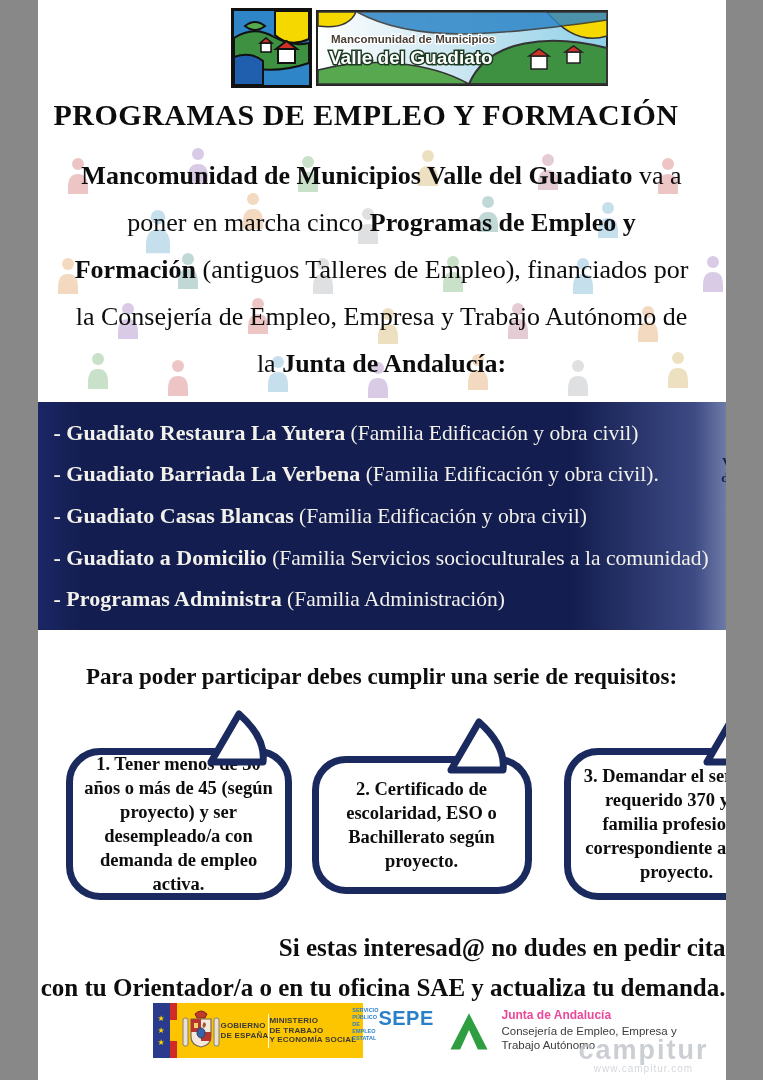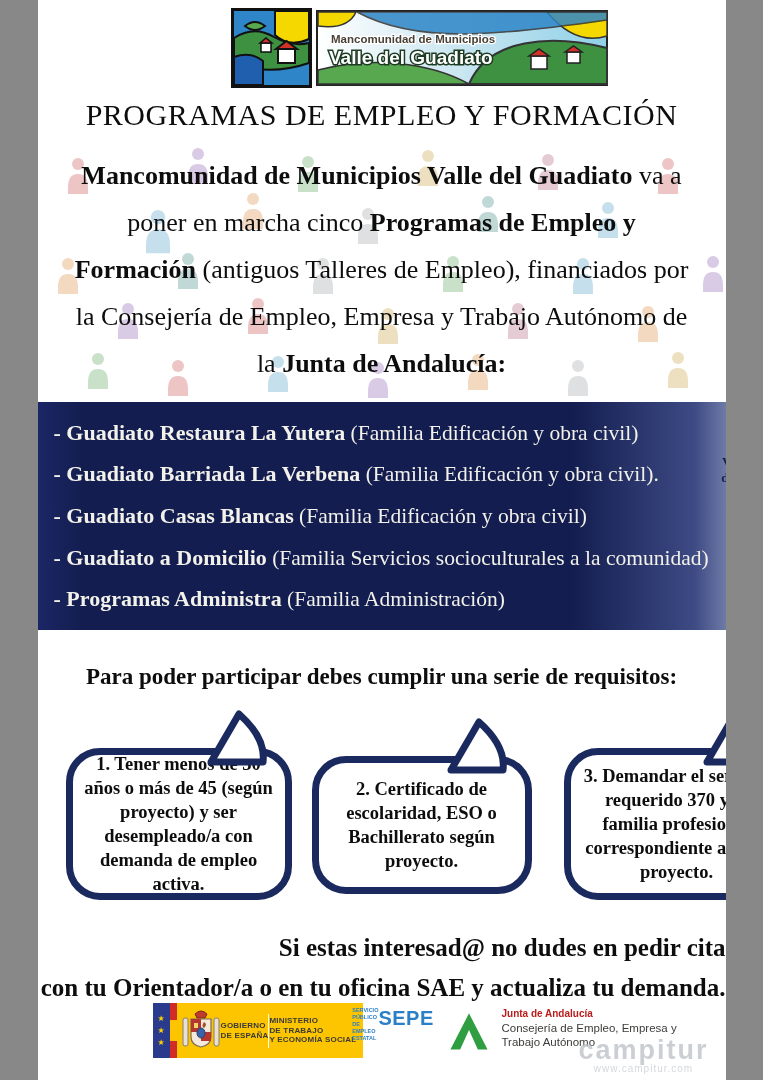--- a/index.html
+++ b/index.html
@@ -9,22 +9,22 @@
     background:#ffffff; overflow:hidden;
     font-family:"Liberation Serif", serif; color:#0d0d0d;
   }
 
   
   .logo-wrap { position:absolute; left:193px; top:8px; width:377px; height:80px; }
   .logo-wrap svg { display:block; }
 
   
   .main-title {
-    position:absolute; top:98px; left:0; width:100%;
-    text-align:center; font-size:30px; font-weight:normal; letter-spacing:.5px;
+    position:absolute; top:98px; left:16px; width:100%;
+    font-size:30px; font-weight:bold; letter-spacing:.5px;
   }
 
   
   .crowd { position:absolute; top:138px; left:0; width:763px; height:262px; opacity:.32; pointer-events:none; }
 
   
   .intro {
     position:absolute; top:152px; left:35px; right:35px;
     text-align:center; font-size:26px; line-height:47px;
   }
@@ -79,21 +79,21 @@
   .flag-col .r { flex:1; background:#d02b27; } .flag-col .y { flex:1.2; background:#ffc400; }
   .yellow-field { flex:1; background:#fdc500; display:flex; align-items:center; padding:0 4px; }
   .gov-text { font-size:8px; font-weight:bold; color:#3a3a36; line-height:1.2; white-space:pre-line; letter-spacing:.2px; }
   .gov-divider { width:1px; height:34px; background:#fff; }
   .sepe-box { width:60px; background:#fff; padding:4px 4px 2px 5px; display:flex; flex-direction:row; justify-content:center; }
   .sepe-small { font-size:5.5px; font-weight:bold; color:#2a7fc9; line-height:1.25; white-space:pre-line; }
   .sepe-line { height:1px; background:#2a7fc9; margin:2px 0 1px 0; }
   .sepe-big { font-size:20px; font-weight:bold; color:#2a7fc9; letter-spacing:.5px; }
 
   .junta-logo { position:absolute; left:408px; top:1008px; display:flex; gap:10px; align-items:flex-start; }
-  .junta-text .name { font-size:10px; font-weight:bold; color:#b91c1c; margin-bottom:2px; }
+  .junta-text .name { font-size:12px; font-weight:bold; color:#ec4899; margin-bottom:2px; }
   .junta-text .dept { font-size:11.5px; color:#3c3c3a; line-height:1.22; white-space:pre-line; }
 
   .campitur {
     position:absolute; right:4px; bottom:6px; width:156px; text-align:center;
     color:rgba(185,190,195,.75); font-family:"Liberation Sans", sans-serif;
   }
   .campitur .brand { font-size:27px; font-weight:bold; letter-spacing:2px; line-height:26px; }
   .campitur .url { font-size:10px; letter-spacing:1px; color:rgba(195,200,205,.7); }
 </style>
 </head>

